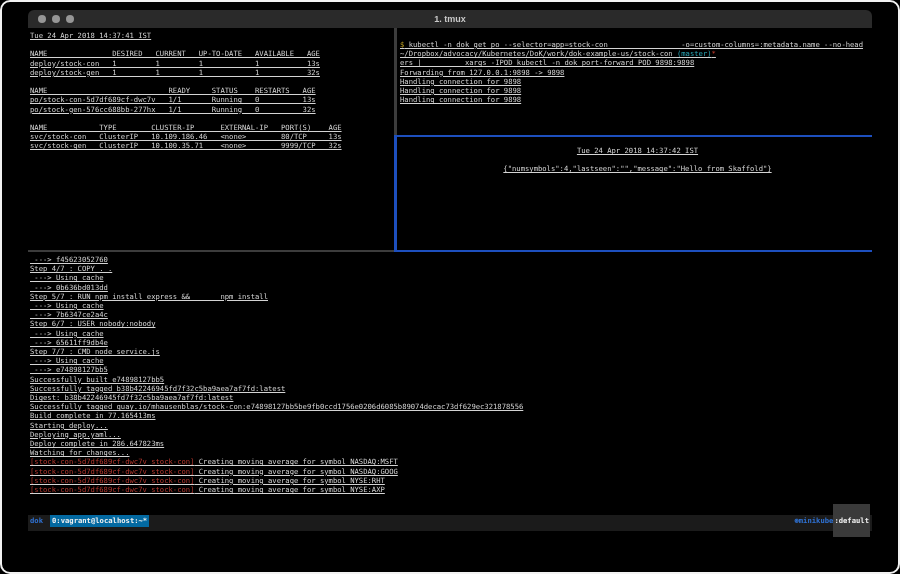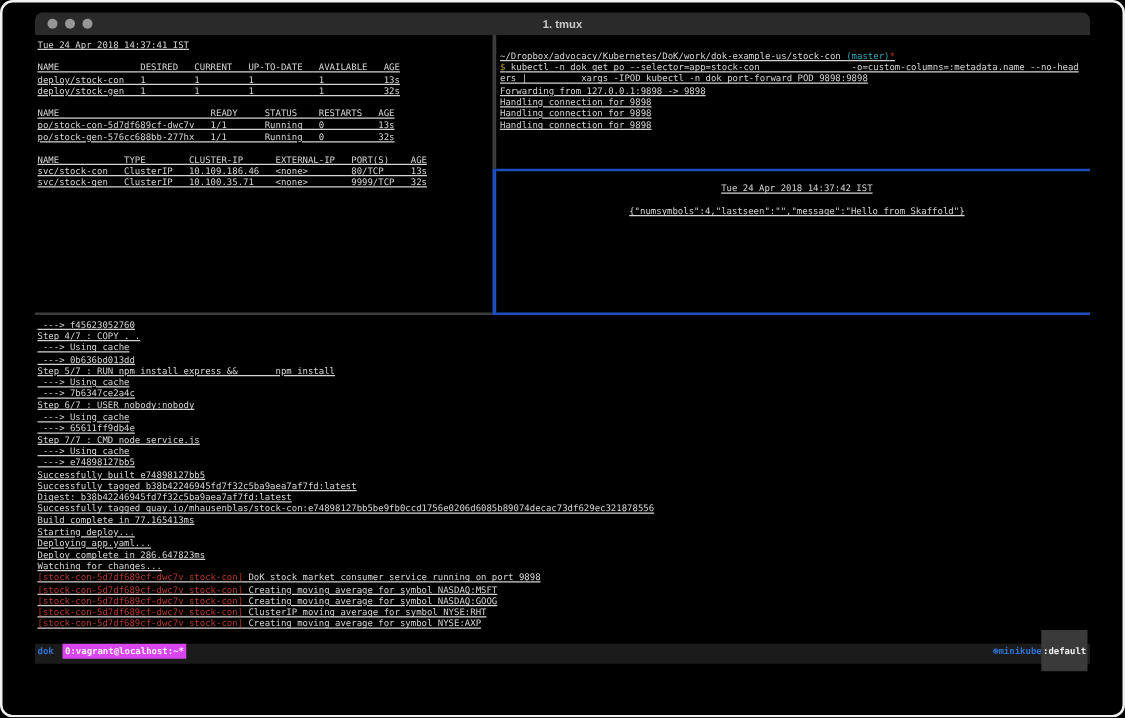--- a/index.html
+++ b/index.html
@@ -27,21 +27,21 @@
   .hdiv.main-right{left:366px;top:240px;width:478px;background:#1d4fbe;}
   .cyan{color:#2aa8b8;}
   .red{color:#c0392b;}
   .yellow{color:#c0a020;}
   .blue{color:#2f72d4;}
   .logline{margin:0;white-space:pre;}
   .logline .prefix{color:#b5372e;}
   .statusbar{position:absolute;left:0;top:505px;width:844px;height:16px;background:#1b1b1b;
              font-size:7.2px;line-height:12px;color:#d4d4d4;}
   .sb-session{position:absolute;left:2px;font-weight:bold;}
-  .sb-window{position:absolute;left:22px;background:#d946ef;color:#f0f0f0;font-weight:bold;padding:0 2px;}
+  .sb-window{position:absolute;left:22px;background:#0369a1;color:#f0f0f0;font-weight:bold;padding:0 2px;}
   .sb-right{position:absolute;right:2px;top:0;}
   .sb-right .seg-blue{color:#2f72d4;font-weight:bold;}
   .sb-ns{background:#3a3a3a;color:#f0f0f0;font-weight:bold;padding:12px 1px;}
 </style>
 </head>
 <body>
 
 <div class="canvas">
   <div class="window">
 
@@ -70,22 +70,22 @@
 svc/stock-gen   ClusterIP   10.100.35.71    &lt;none&gt;        9999/TCP   32s</pre>
     </div>
 
     <div class="vdiv gray"></div>
     <div class="vdiv blue"></div>
     <div class="hdiv tr"></div>
     <div class="hdiv main-left"></div>
     <div class="hdiv main-right"></div>
 
     <div class="pane pane-tr">
+      <pre><span class="yellow">$</span><span> kubectl -n dok get po --selector=app=stock-con                 -o=custom-columns=:metadata.name --no-head</span></pre>
       <pre><span>~/Dropbox/advocacy/Kubernetes/DoK/work/dok-example-us/stock-con </span><span class="cyan">(master)</span><span class="red">*</span></pre>
-      <pre><span class="yellow">$</span><span> kubectl -n dok get po --selector=app=stock-con                 -o=custom-columns=:metadata.name --no-head</span></pre>
       <pre>ers |          xargs -IPOD kubectl -n dok port-forward POD 9898:9898
 Forwarding from 127.0.0.1:9898 -&gt; 9898
 Handling connection for 9898
 Handling connection for 9898
 Handling connection for 9898</pre>
     </div>
 
     <div class="pane pane-mr">
       <pre>Tue 24 Apr 2018 14:37:42 IST
 
@@ -109,24 +109,23 @@
 Successfully built e74898127bb5
 Successfully tagged b38b42246945fd7f32c5ba9aea7af7fd:latest
 Digest: b38b42246945fd7f32c5ba9aea7af7fd:latest
 Successfully tagged quay.io/mhausenblas/stock-con:e74898127bb5be9fb0ccd1756e0206d6085b89074decac73df629ec321878556
 Build complete in 77.165413ms
 Starting deploy...
 Deploying app.yaml...
 Deploy complete in 286.647823ms
 Watching for changes...</pre>
       <div>
-          <pre class="logline"><span class="prefix">[stock-con-5d7df689cf-dwc7v stock-con]</span><span> DoK stock market consumer service running on port 9898</span></pre>
           <pre class="logline"><span class="prefix">[stock-con-5d7df689cf-dwc7v stock-con]</span><span> Creating moving average for symbol NASDAQ:MSFT</span></pre>
           <pre class="logline"><span class="prefix">[stock-con-5d7df689cf-dwc7v stock-con]</span><span> Creating moving average for symbol NASDAQ:GOOG</span></pre>
-          <pre class="logline"><span class="prefix">[stock-con-5d7df689cf-dwc7v stock-con]</span><span> ClusterIP moving average for symbol NYSE:RHT</span></pre>
+          <pre class="logline"><span class="prefix">[stock-con-5d7df689cf-dwc7v stock-con]</span><span> Creating moving average for symbol NYSE:RHT</span></pre>
           <pre class="logline"><span class="prefix">[stock-con-5d7df689cf-dwc7v stock-con]</span><span> Creating moving average for symbol NYSE:AXP</span></pre>
         </div>
     </div>
 
     <div class="statusbar">
       <span class="sb-session blue">dok</span>
       <span class="sb-window">0:vagrant@localhost:~*</span>
       <span class="sb-right"><span class="seg-blue">⊛</span><span class="seg-blue">minikube</span><span class="sb-ns">:default</span></span>
     </div>
 

